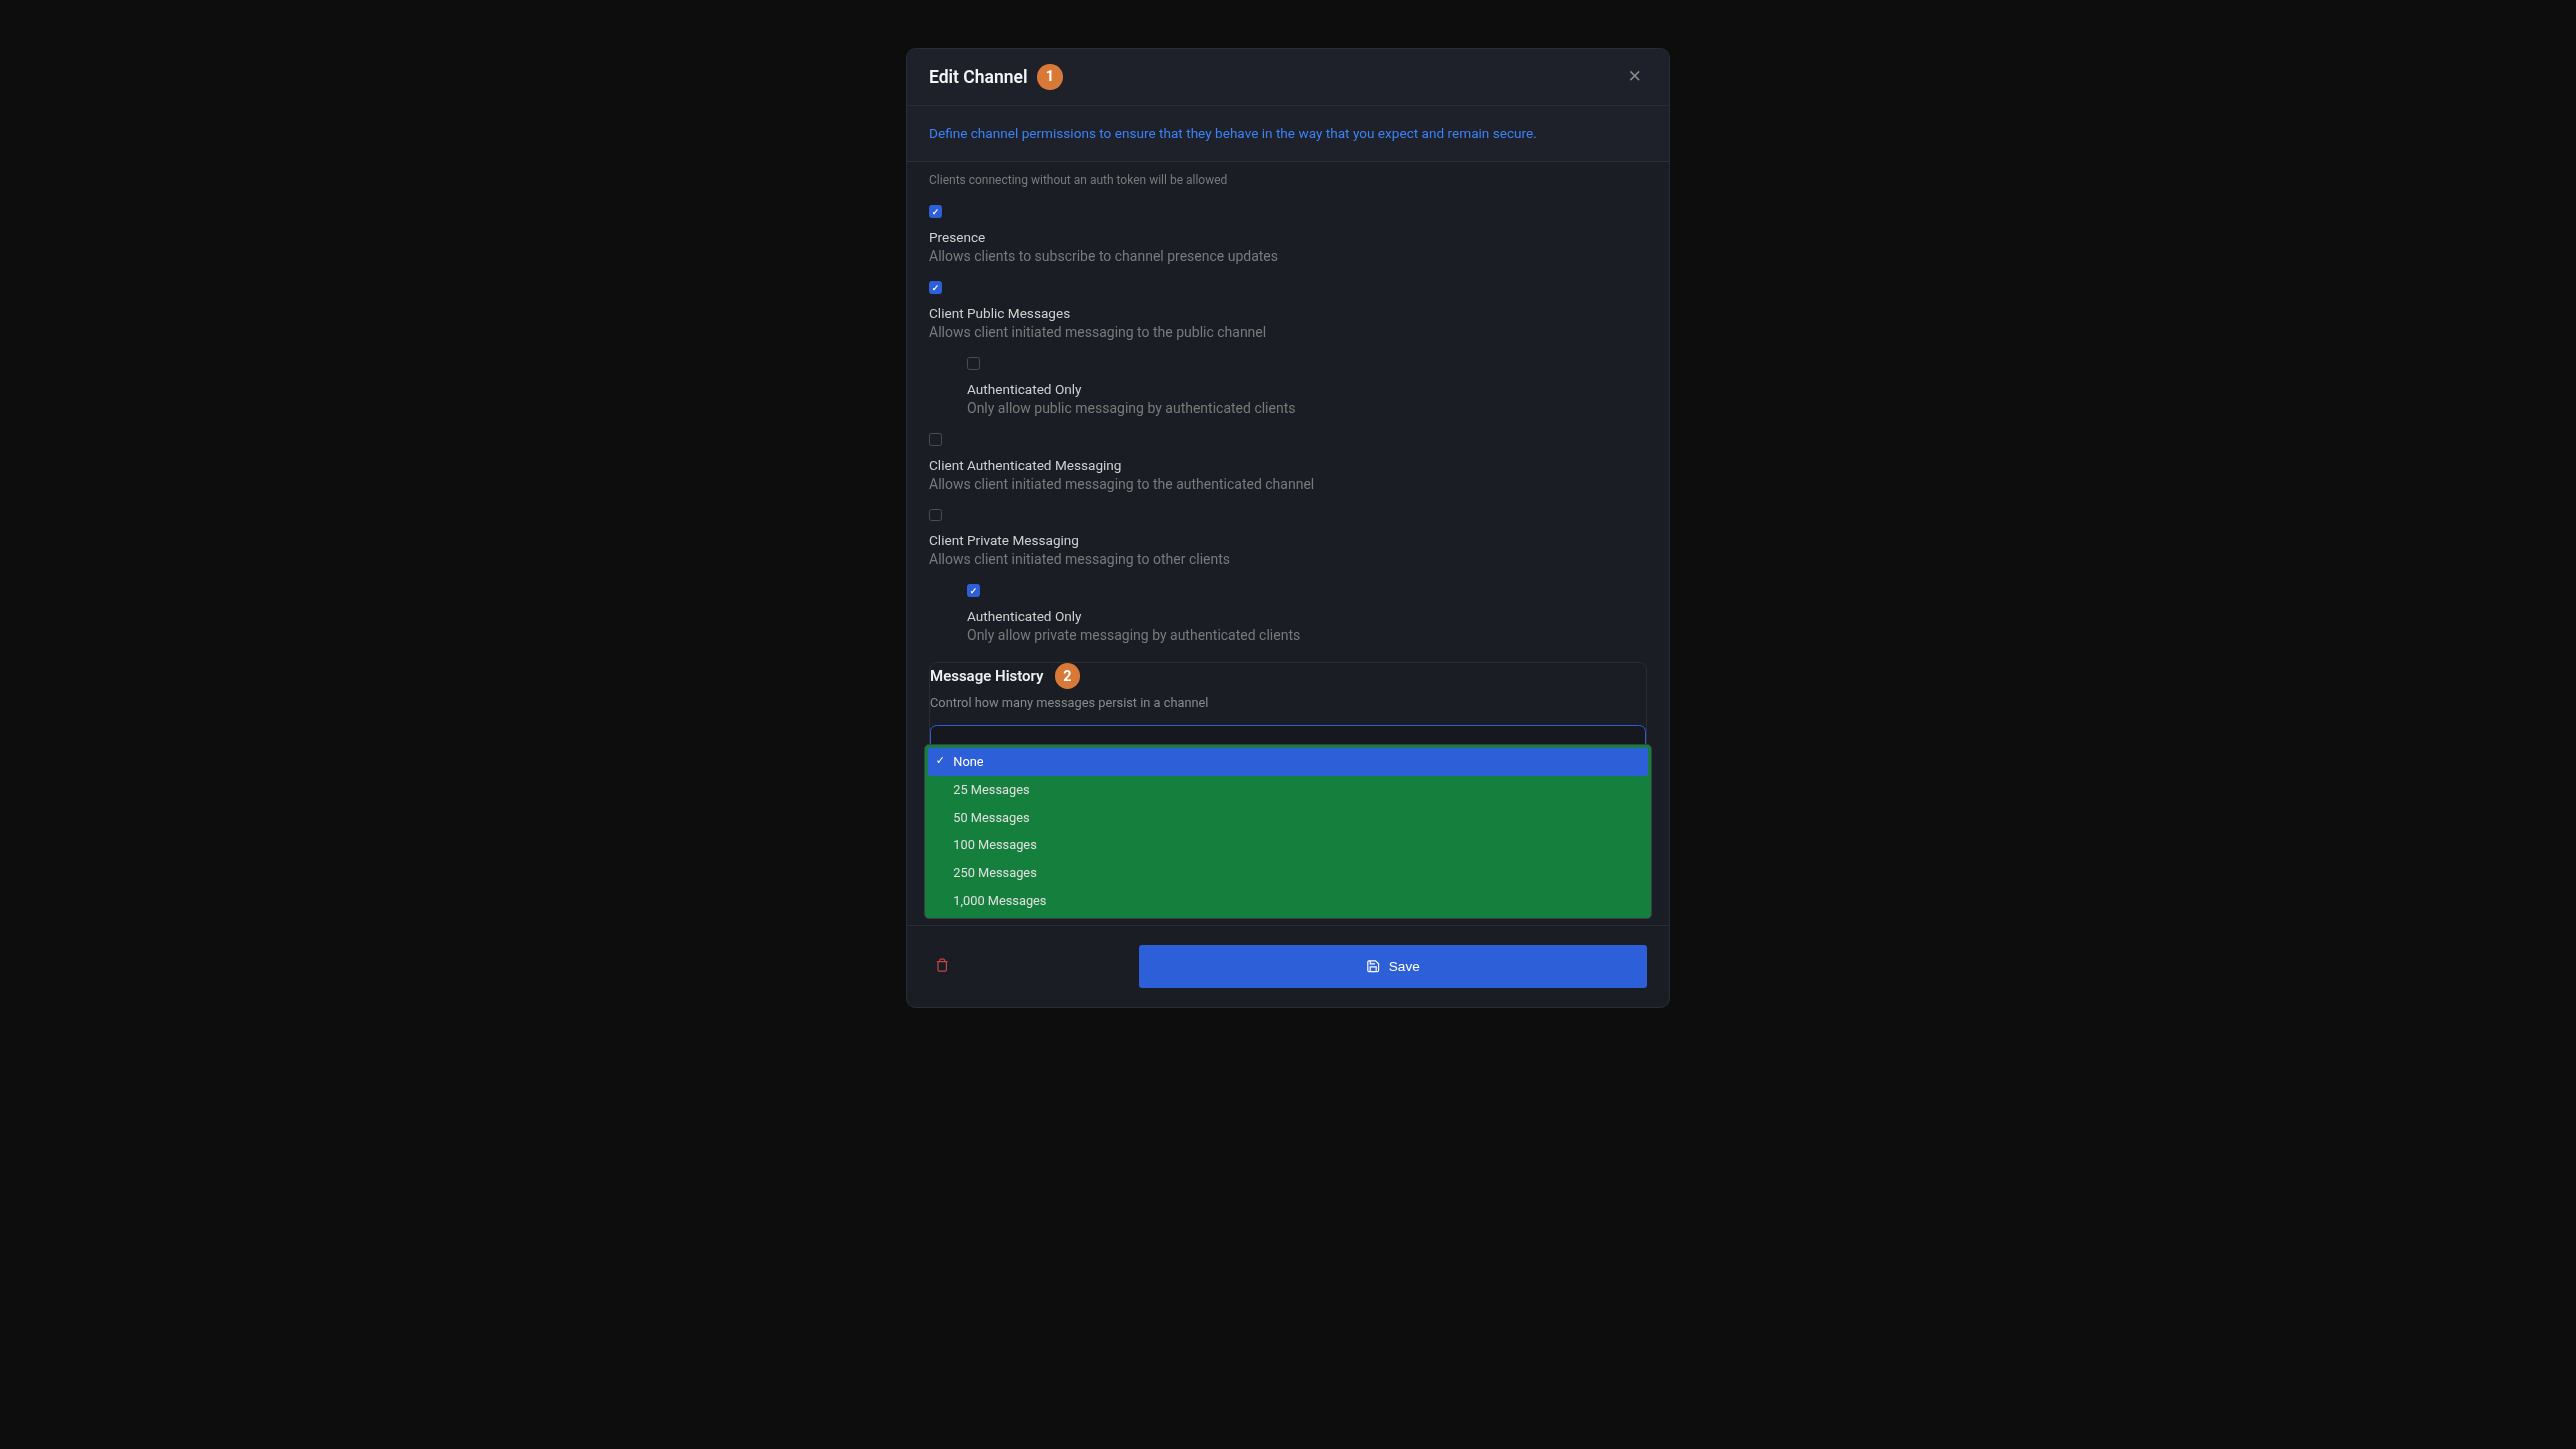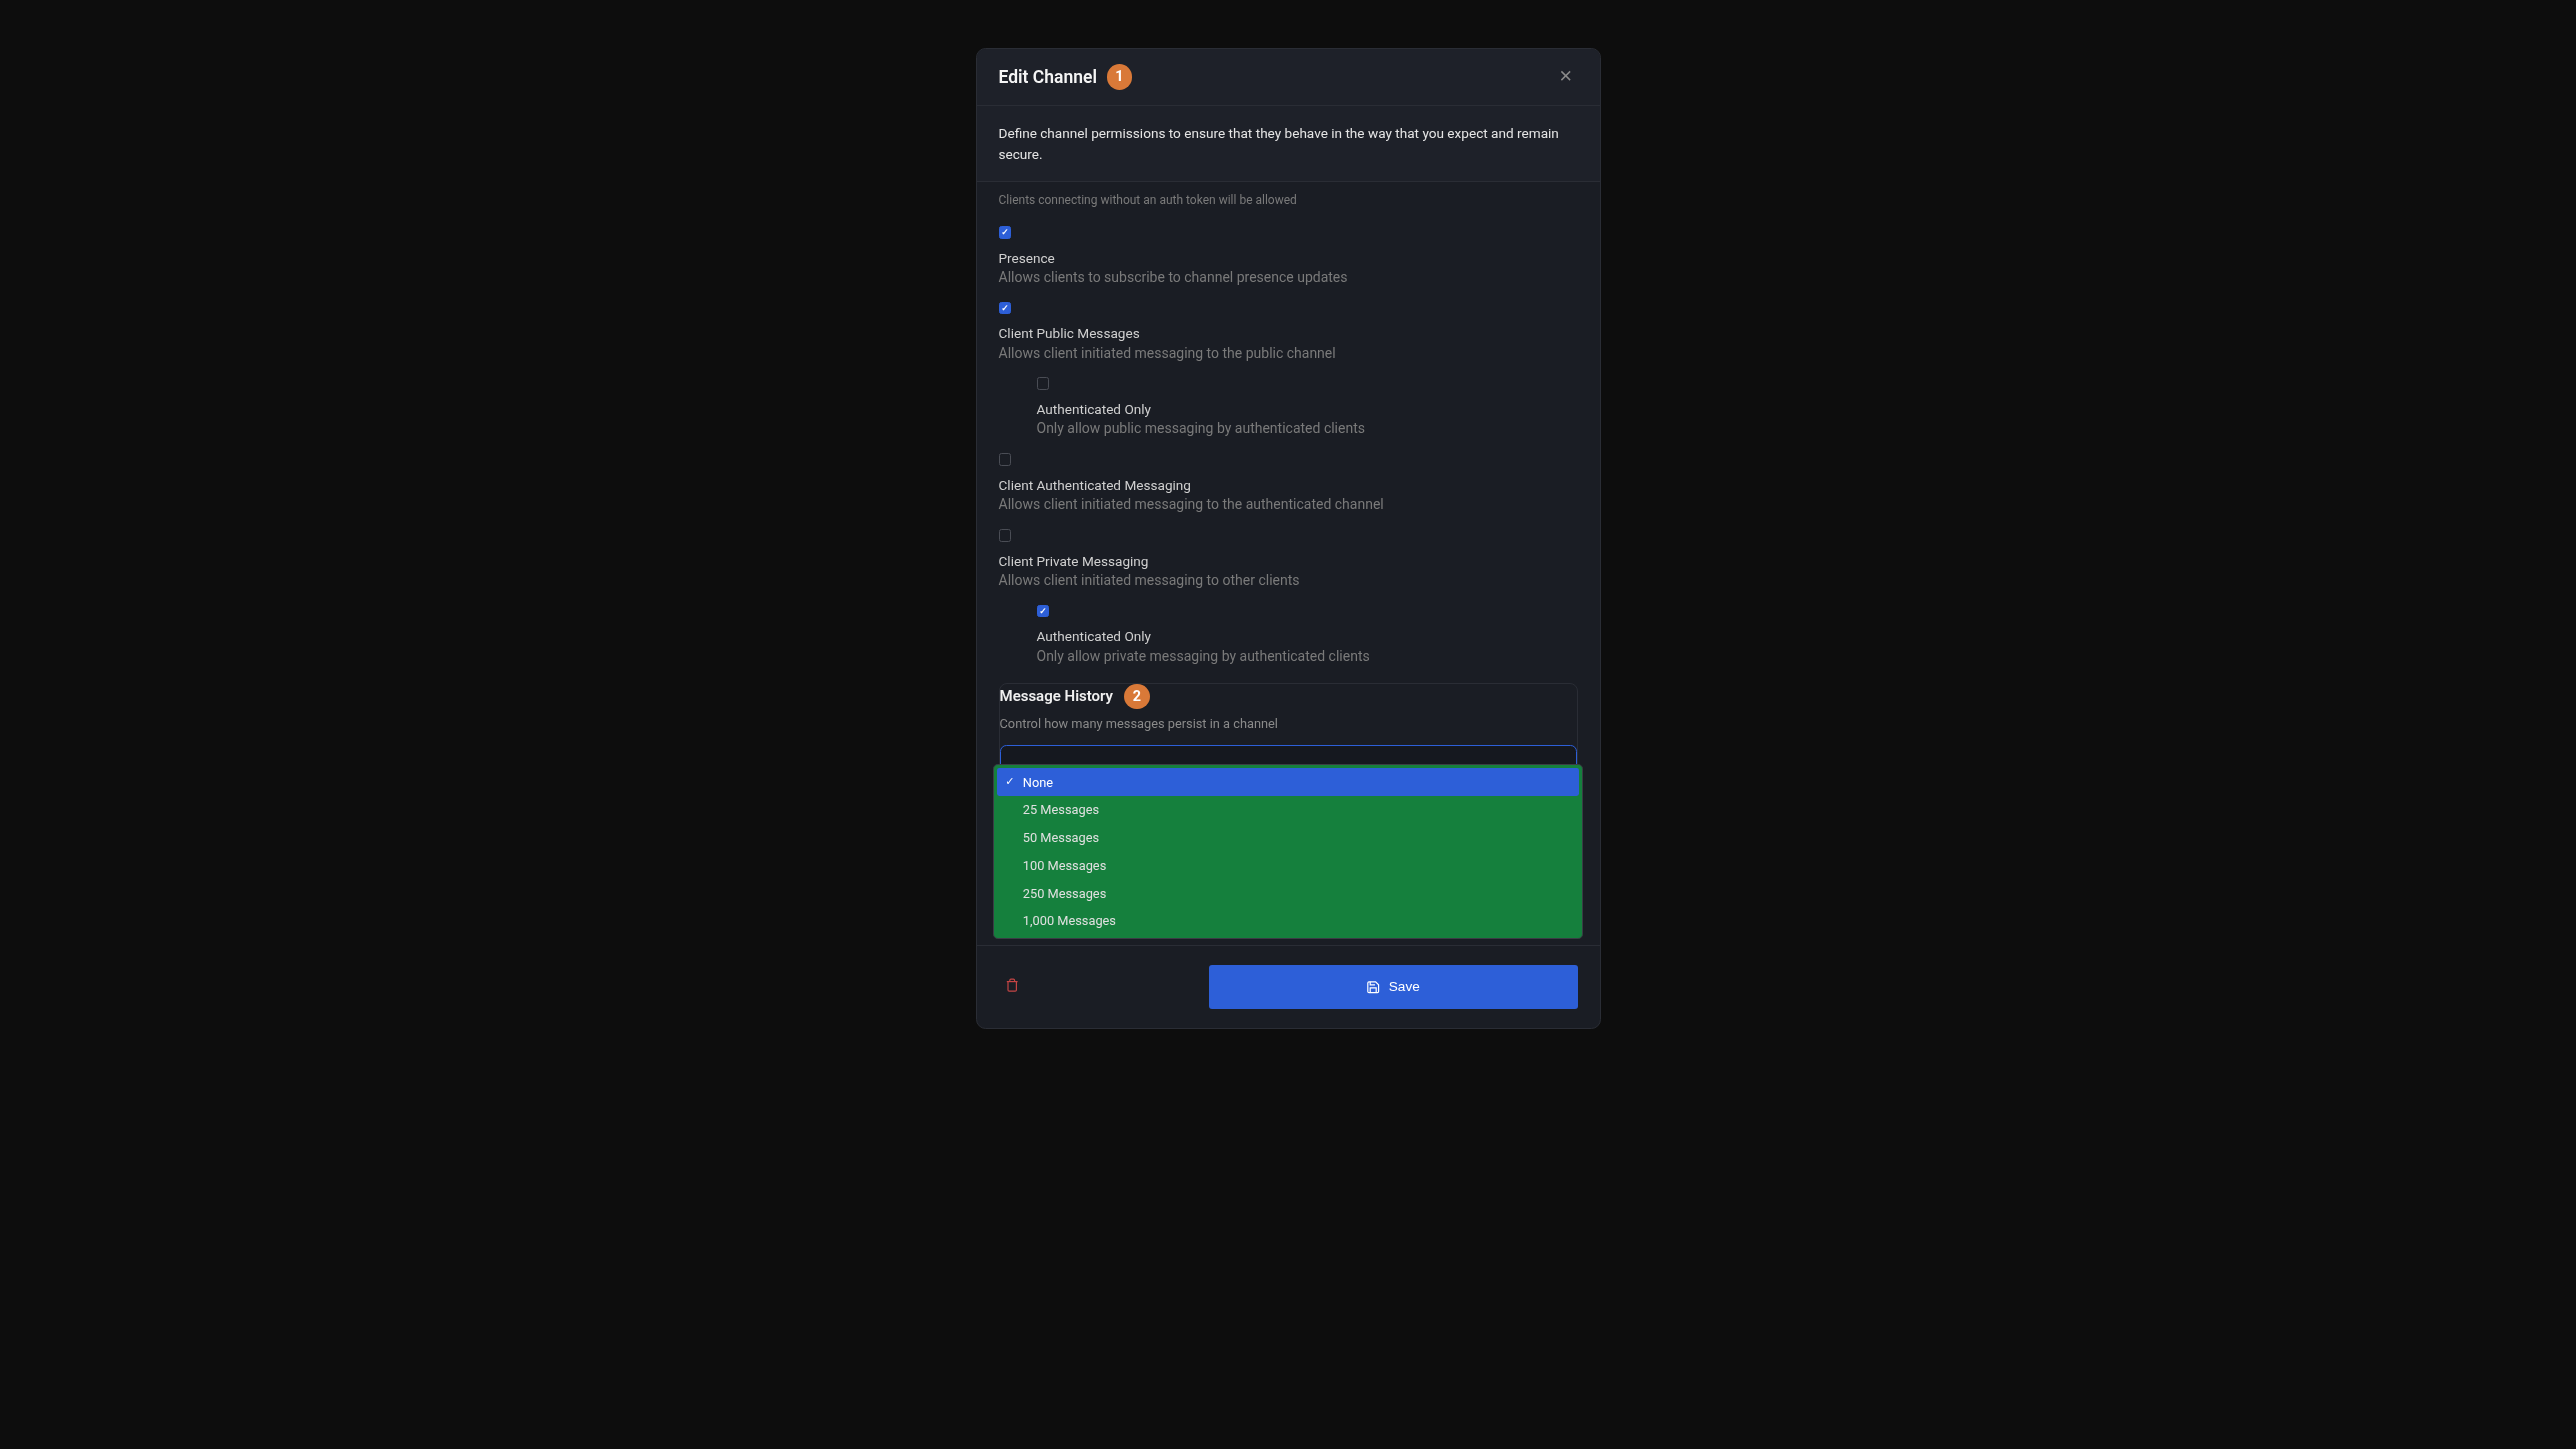--- a/index.html
+++ b/index.html
@@ -13,21 +13,21 @@
       font-family: -apple-system, BlinkMacSystemFont, "Segoe UI", Roboto, sans-serif;
       display: flex;
       justify-content: center;
       align-items: flex-start;
       min-height: 100vh;
       padding-top: 48px;
       color: #e5e5e5;
     }
     
     .modal {
-      width: 625px;
+      width: 764px;
       background: #1a1d24;
       border-radius: 9.6px;
       border: 0.8px solid #2a2d35;
       overflow: hidden;
     }
     
     .header {
       display: flex;
       align-items: center;
       justify-content: space-between;
@@ -70,21 +70,21 @@
     }
     
     .close-btn svg {
       width: 17.5px;
       height: 17.5px;
     }
     
     .description {
       padding: 17.5px 22px;
       font-size: 13.6px;
-      color: #e5e5e5;
+      color: #3b82f6;
       line-height: 1.5;
       background: #1e2129;
       border-bottom: 0.8px solid #2a2d35;
     }
     
     .content {
       padding: 0 22px;
       max-height: 957px;
     }
     

